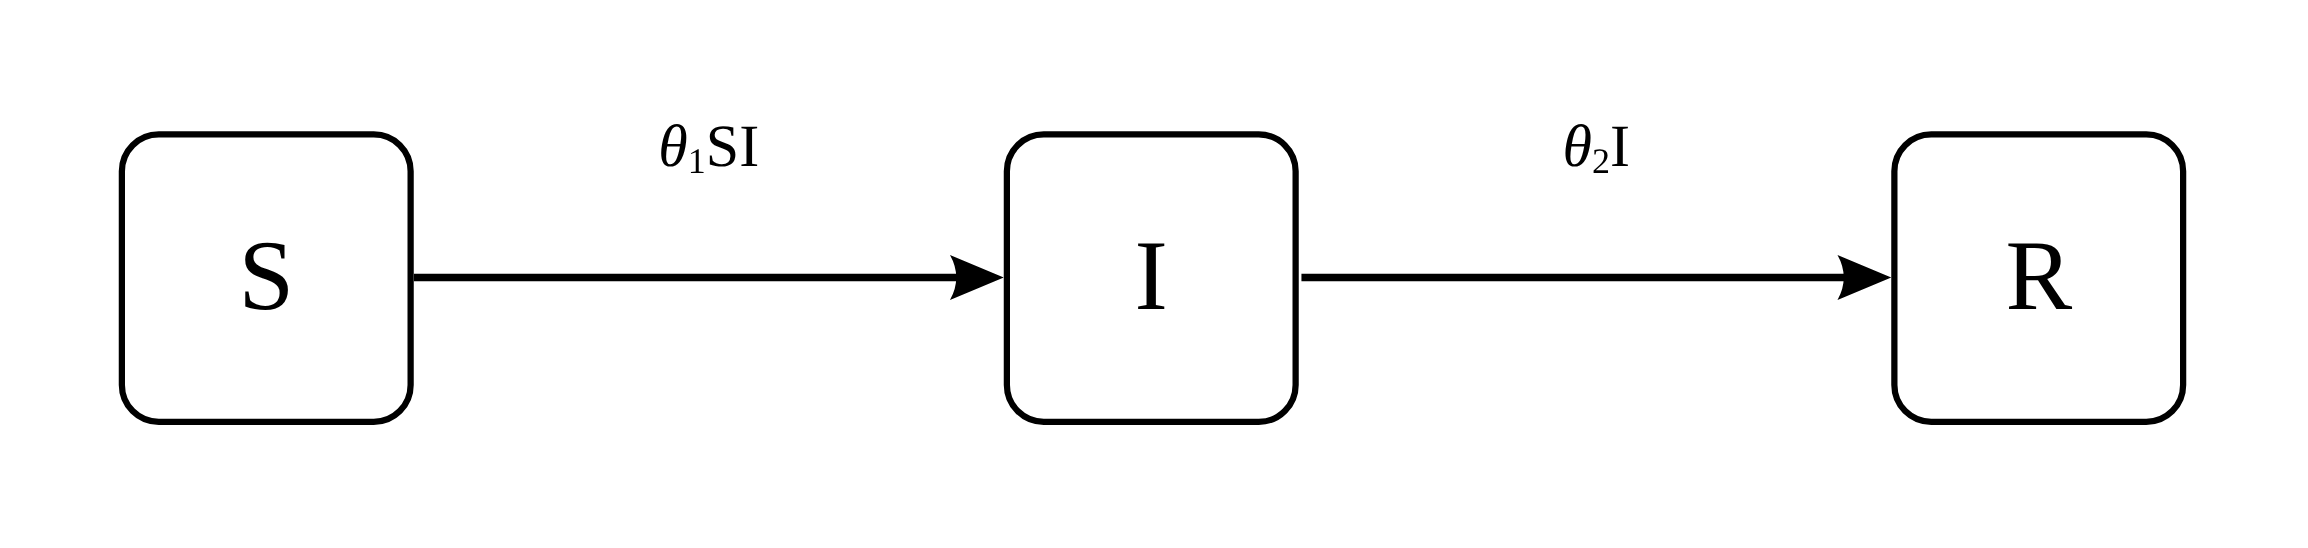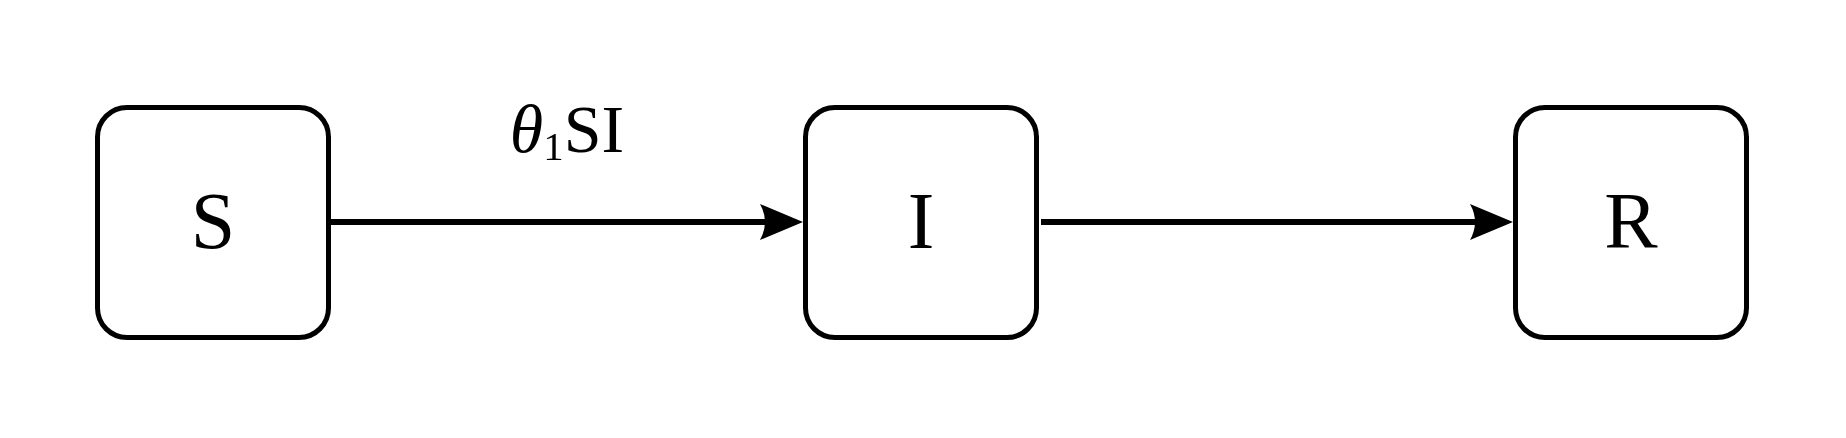--- a/index.html
+++ b/index.html
@@ -45,21 +45,21 @@
     width: 472px;
     height: 44px;
   }
   .arrow-1 { left: 331px; }
   .arrow-2 { left: 1041px; }
   .edge-label {
     position: absolute;
     top: 92px;
     width: 300px;
     text-align: center;
-    font-size: 68px;
+    font-size: 48px;
     line-height: 1.1;
     white-space: nowrap;
     color: #000000;
   }
   .edge-label-1 { left: 417px; }
   .edge-label-2 { left: 1127px; }
   .theta {
     font-style: italic;
   }
   .sub {
@@ -95,14 +95,17 @@
 
   <svg class="arrow arrow-2" viewBox="0 0 472 44">
     <line x1="0" y1="22" x2="436" y2="22" stroke-width="6" stroke="#000000"></line>
     <path d="M 472 22 L 429 40 Q 439 22 429 4 Z" fill="#000000"></path>
   </svg>
 
   <div class="edge-label edge-label-1">
     <span class="theta">θ</span><span class="sub">1</span><span class="rest">SI</span>
   </div>
 
+  <div class="edge-label edge-label-2">
+    <span class="theta">θ</span><span class="sub">2</span><span class="rest">I</span>
+  </div>
 
 </div>
 
 </body></html>

